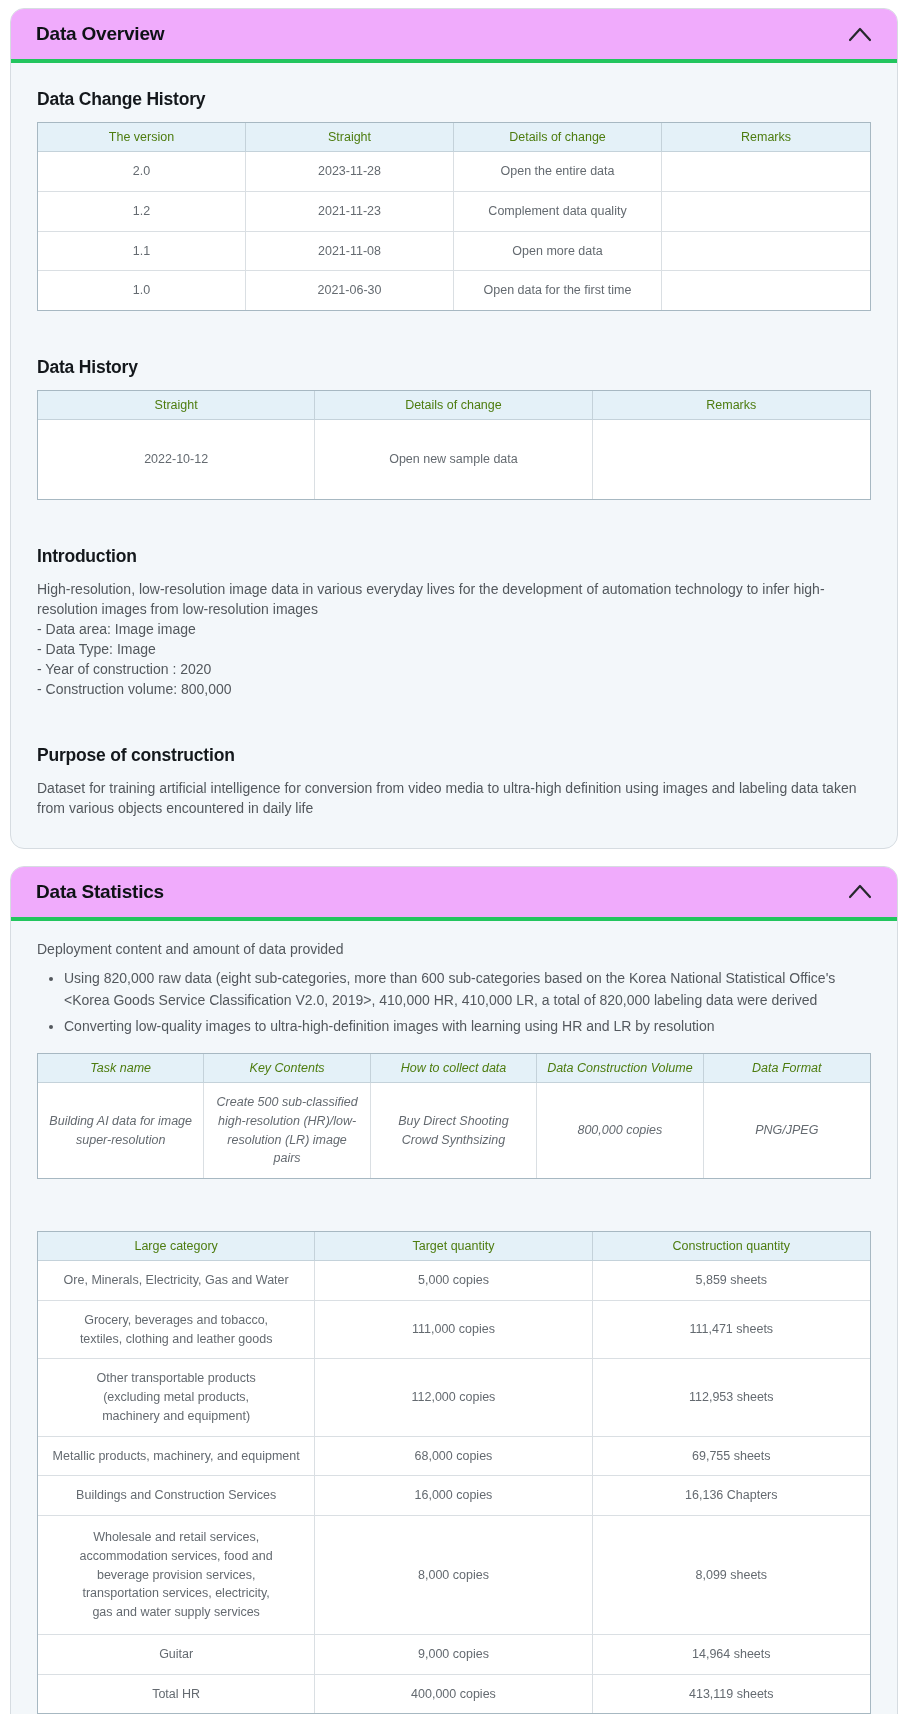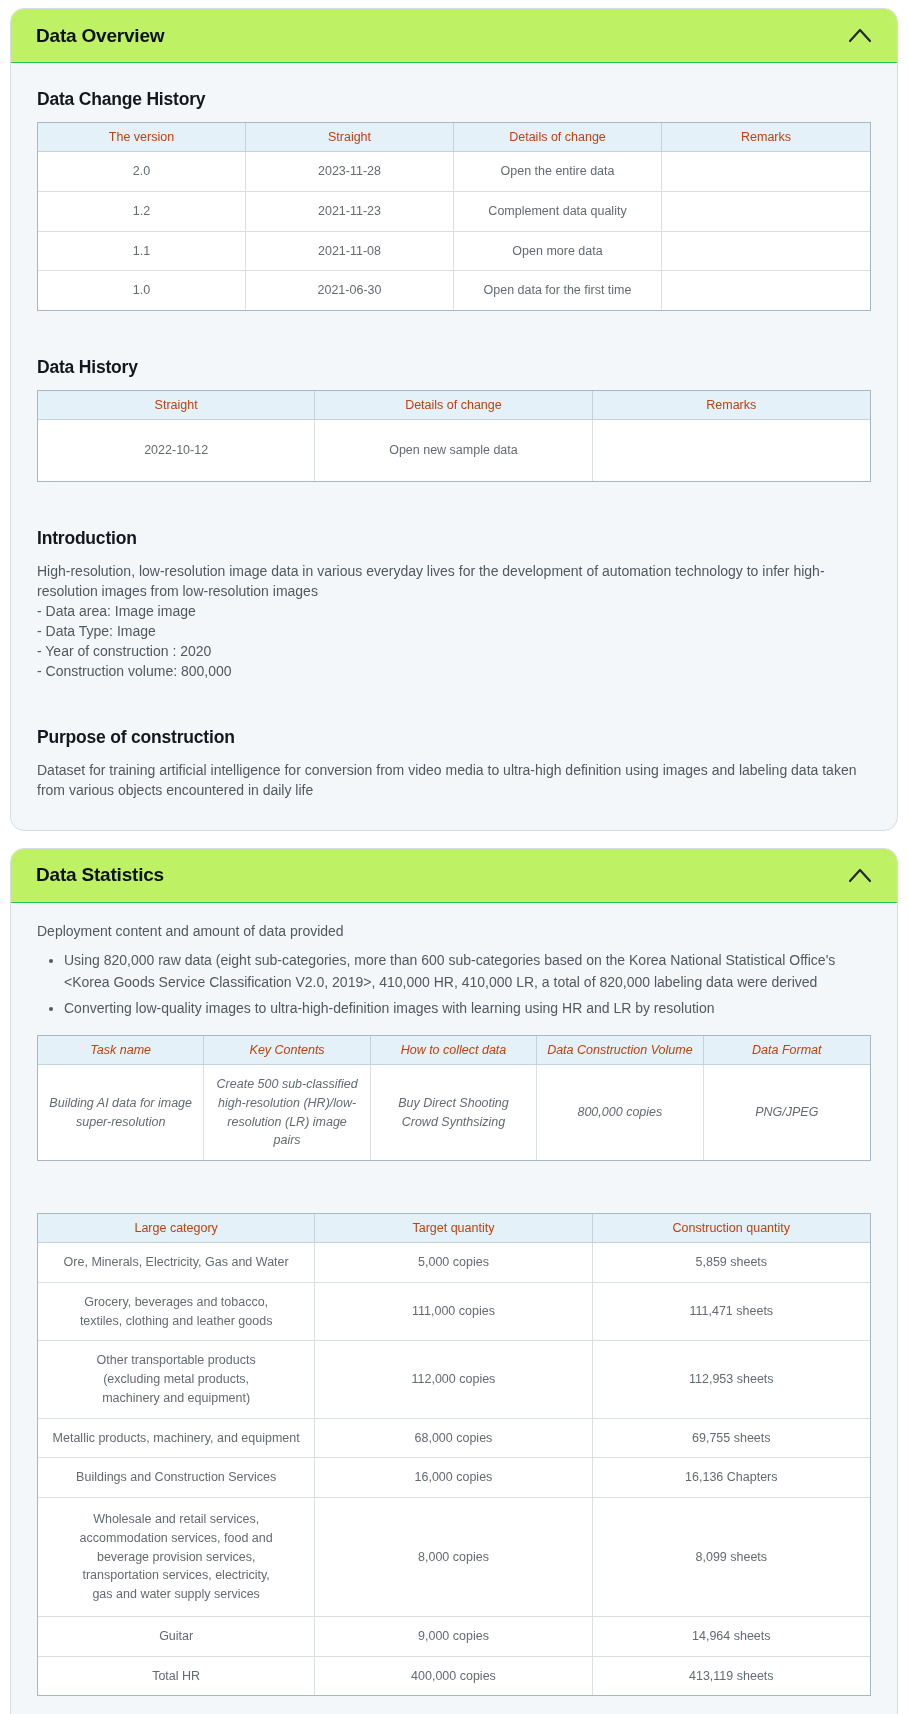--- a/index.html
+++ b/index.html
@@ -19,22 +19,22 @@
     overflow: hidden;
   }
   .card + .card { margin-top: 17px; }
 
   .card-header {
     display: flex;
     align-items: center;
     justify-content: space-between;
     height: 54px;
     padding: 0 25px;
-    background: #bef264;
-    border-bottom: 1px solid #22c55e;
+    background: #f0abfc;
+    border-bottom: 4px solid #22c55e;
     cursor: pointer;
   }
   .card-title {
     font-size: 19px;
     font-weight: 700;
     color: #0e1216;
     letter-spacing: -0.2px;
   }
   .chevron { display: flex; align-items: center; }
 
@@ -53,21 +53,21 @@
     width: 100%;
     border-collapse: separate;
     border-spacing: 0;
     border: 1px solid #a7b8c2;
     background: #ffffff;
     font-size: 12.5px;
     table-layout: fixed;
   }
   .data-table th {
     background: #e4f1f8;
-    color: #c2410c;
+    color: #4d7c0f;
     font-weight: 500;
     padding: 7px 0;
     border-right: 1px solid #c4d2da;
     border-bottom: 1px solid #c4d2da;
     text-align: center;
   }
   .data-table td {
     color: #646a70;
     padding: 10px 10px;
     border-right: 1px solid #dadfe3;
@@ -159,21 +159,21 @@
         <thead>
           <tr>
             <th style="width:33.33%">Straight</th>
             <th style="width:33.33%">Details of change</th>
             <th style="width:33.34%">Remarks</th>
           </tr>
         </thead>
         <tbody>
           <tr>
             <td style="padding:13px 10px">2022-10-12</td>
-            <td style="padding:21px 10px">Open new sample data</td>
+            <td style="padding:30px 10px">Open new sample data</td>
             <td style="padding:13px 10px"></td>
           </tr>
         </tbody>
       </table>
 
       <h3 class="section-heading">Introduction</h3>
       <div class="intro-lines">
         <div class="intro-line">High-resolution, low-resolution image data in various everyday lives for the development of automation technology to infer high-resolution images from low-resolution images</div>
         <div class="intro-line">- Data area: Image image</div>
         <div class="intro-line">- Data Type: Image</div>

